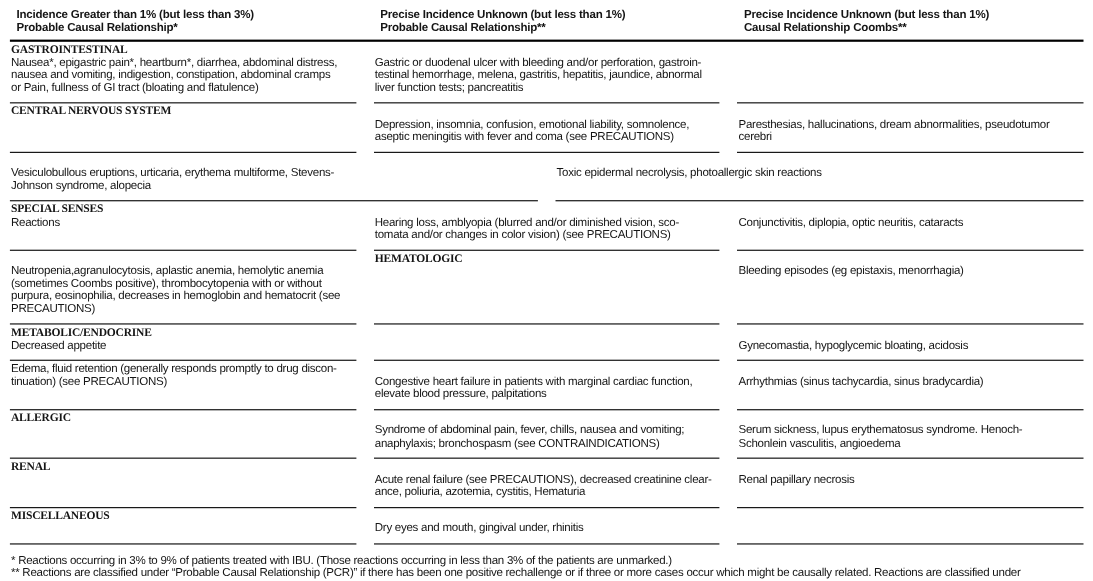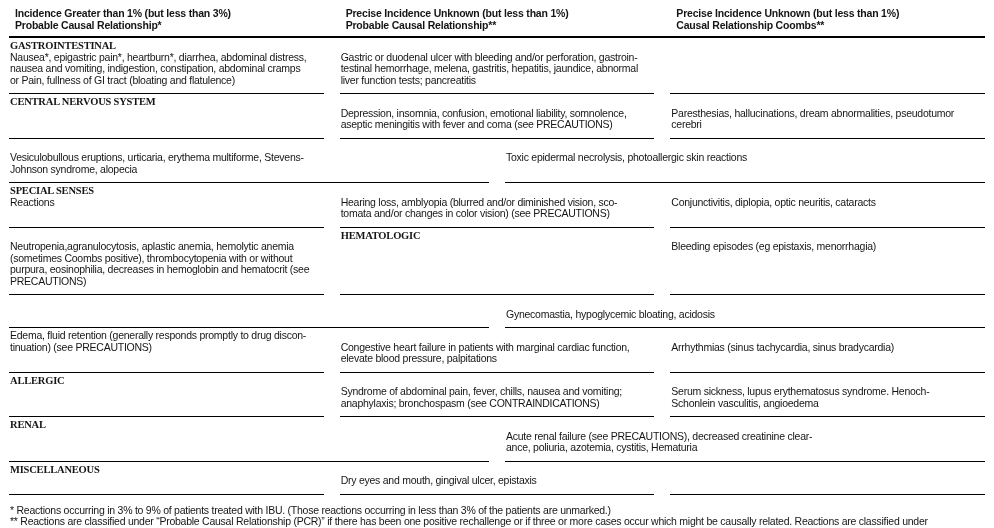--- a/index.html
+++ b/index.html
@@ -106,20 +106,24 @@
     <div class="cell c1">
       <div class="sys">HEMATOLOGIC</div>
       <div class="txt"></div>
     </div>
     <div class="cell c3">
         <div class="txt">Bleeding episodes (eg epistaxis, menorrhagia)</div>
       </div>
   </div>
 
   <div class="trow">
+    <div class="cell c1">
+      <div class="sys">METABOLIC/ENDOCRINE</div>
+      <div class="txt">Decreased appetite</div>
+    </div>
     <div class="cell c2">
         <div class="txt"></div>
       </div>
     <div class="cell c3">
         <div class="txt">Gynecomastia, hypoglycemic bloating, acidosis</div>
       </div>
   </div>
 
   <div class="trow">
     <div class="cell c1">
@@ -152,29 +156,32 @@
 
   <div class="trow">
     <div class="cell c1">
       <div class="sys">RENAL</div>
       <div class="txt"></div>
     </div>
     <div class="cell c2">
         <div class="txt">Acute renal failure (see PRECAUTIONS), decreased creatinine clear-
 ance, poliuria, azotemia, cystitis, Hematuria</div>
       </div>
+    <div class="cell c3">
+        <div class="txt">Renal papillary necrosis</div>
+      </div>
   </div>
 
   <div class="trow">
     <div class="cell c1">
       <div class="sys">MISCELLANEOUS</div>
       <div class="txt"></div>
     </div>
     <div class="cell c2">
-        <div class="txt">Dry eyes and mouth, gingival ulcer, epistaxis</div>
+        <div class="txt">Dry eyes and mouth, gingival under, rhinitis</div>
       </div>
     <div class="cell c3">
         <div class="txt"></div>
       </div>
   </div>
 
   <div class="footnotes">
     <div class="fline">* Reactions occurring in 3% to 9% of patients treated with IBU. (Those reactions occurring in less than 3% of the patients are unmarked.)</div>
     <div class="fline">** Reactions are classified under “Probable Causal Relationship (PCR)” if there has been one positive rechallenge or if three or more cases occur which might be causally related. Reactions are classified under</div>
     <div class="fline"><span class="it">“Causal Relationship Unknown”</span><span> if seven or more events have been reported but the criteria for PCR have not been met.</span></div>

